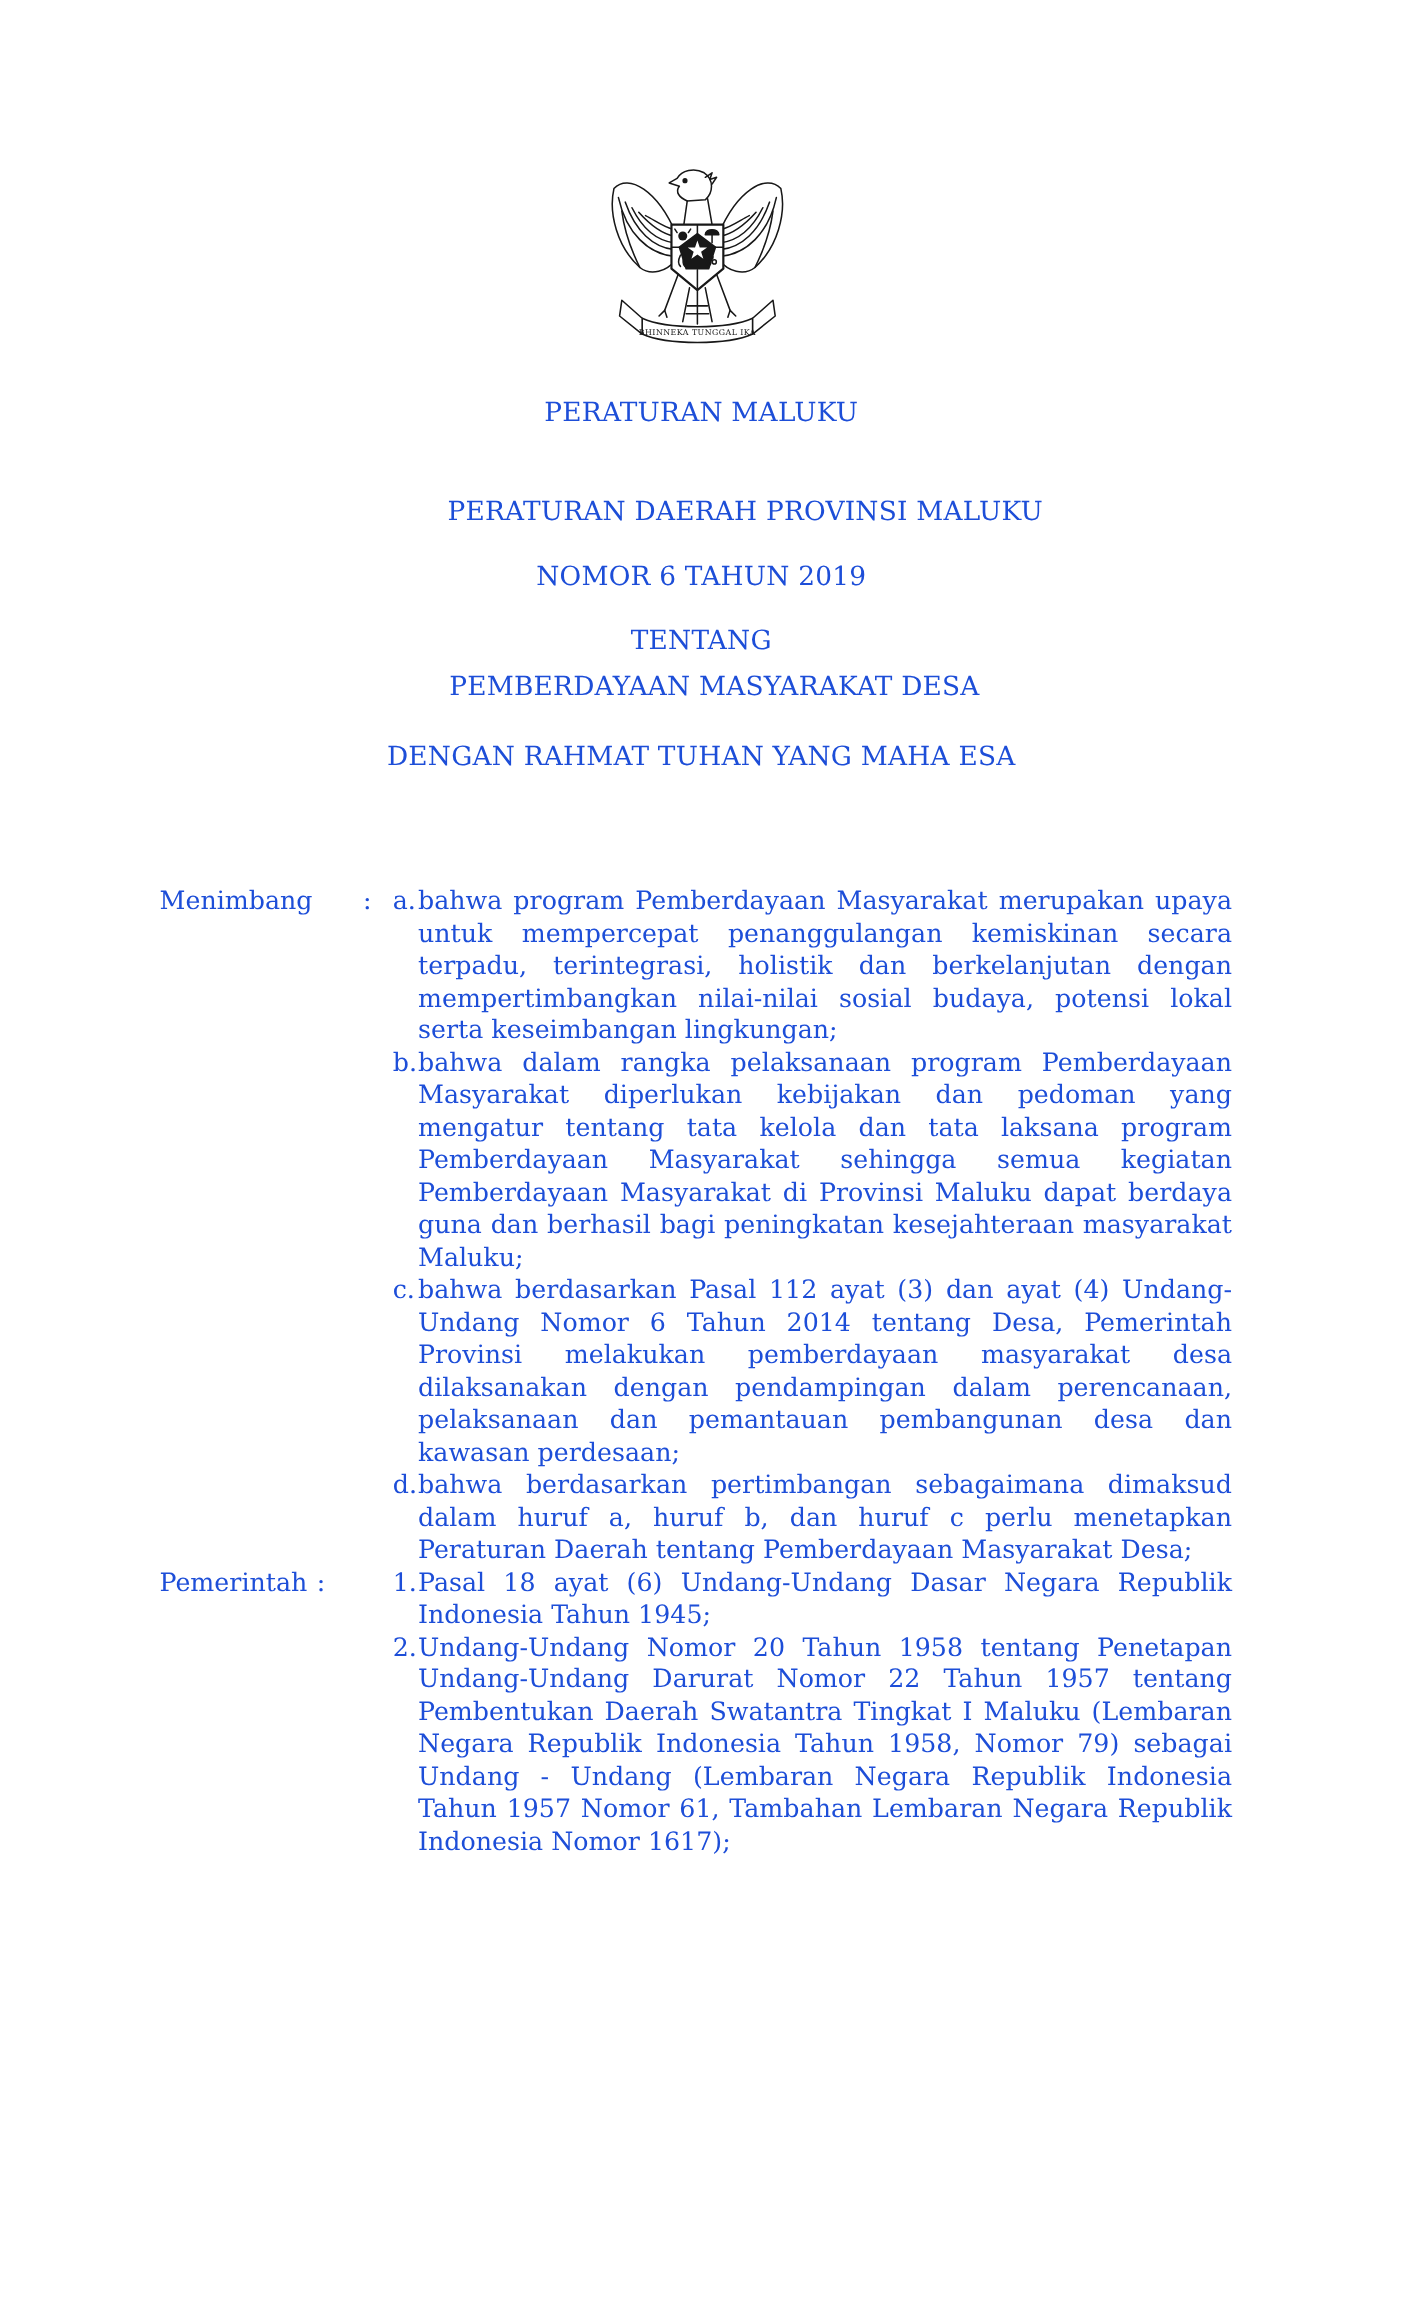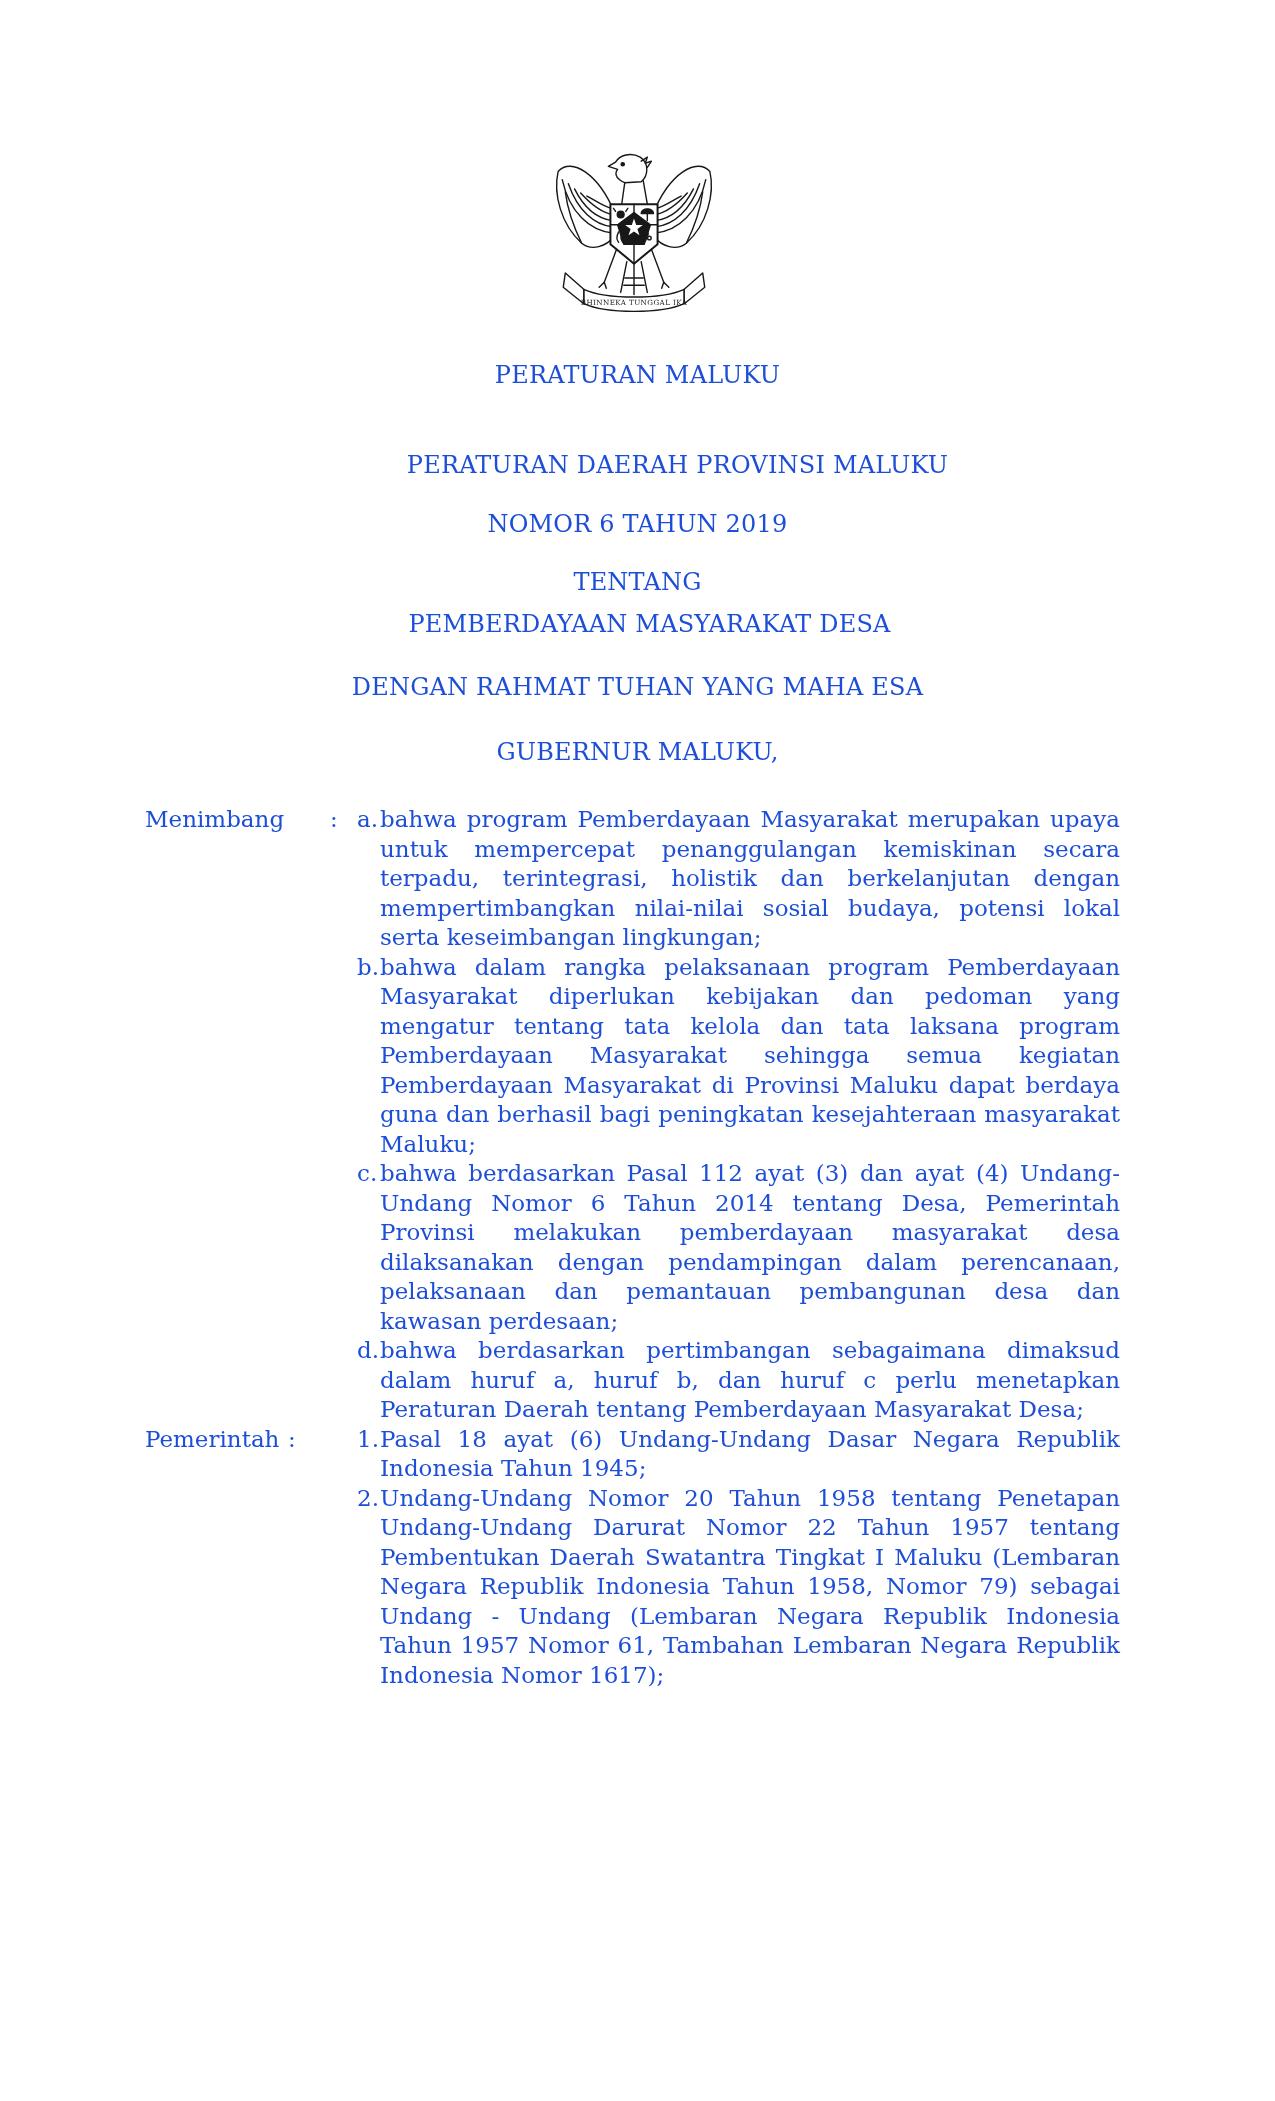--- a/index.html
+++ b/index.html
@@ -96,21 +96,20 @@
       <text x="79" y="150" text-anchor="middle" font-size="7" letter-spacing="0.4" fill="#181818" stroke="none">BHINNEKA TUNGGAL IKA</text>
     </g>
   </svg>
 
   <div class="cline t-authority">PERATURAN MALUKU</div>
   <div class="cline t-doctype">PERATURAN DAERAH PROVINSI MALUKU</div>
   <div class="cline t-docnumber">NOMOR 6 TAHUN 2019</div>
   <div class="cline t-about">TENTANG</div>
   <div class="cline t-subject">PEMBERDAYAAN MASYARAKAT DESA</div>
   <div class="cline t-invocation">DENGAN RAHMAT TUHAN YANG MAHA ESA</div>
-  <div class="cline t-issuer">GUBERNUR MALUKU,</div>
 
   <div class="body-block">
 
     <div class="section">
       <span class="sec-label">Menimbang</span>
       <span class="sec-colon colon-menimbang">:</span>
       <p class="item"><span class="marker">a.</span><span class="itext">bahwa program Pemberdayaan Masyarakat merupakan upaya untuk mempercepat penanggulangan kemiskinan secara terpadu, terintegrasi, holistik dan berkelanjutan dengan mempertimbangkan nilai-nilai sosial budaya, potensi lokal serta keseimbangan lingkungan;</span></p>
       <p class="item"><span class="marker">b.</span><span class="itext">bahwa dalam rangka pelaksanaan program Pemberdayaan Masyarakat diperlukan kebijakan dan pedoman yang mengatur tentang tata kelola dan tata laksana program Pemberdayaan Masyarakat sehingga semua kegiatan Pemberdayaan Masyarakat di Provinsi Maluku dapat berdaya guna dan berhasil bagi peningkatan kesejahteraan masyarakat Maluku;</span></p>
       <p class="item"><span class="marker">c.</span><span class="itext">bahwa berdasarkan Pasal 112 ayat (3) dan ayat (4) Undang-Undang Nomor 6 Tahun 2014 tentang Desa, Pemerintah Provinsi melakukan pemberdayaan masyarakat desa dilaksanakan dengan pendampingan dalam perencanaan, pelaksanaan dan pemantauan pembangunan desa dan kawasan perdesaan;</span></p>
       <p class="item"><span class="marker">d.</span><span class="itext">bahwa berdasarkan pertimbangan sebagaimana dimaksud dalam huruf a, huruf b, dan huruf c perlu menetapkan Peraturan Daerah tentang Pemberdayaan Masyarakat Desa;</span></p>

